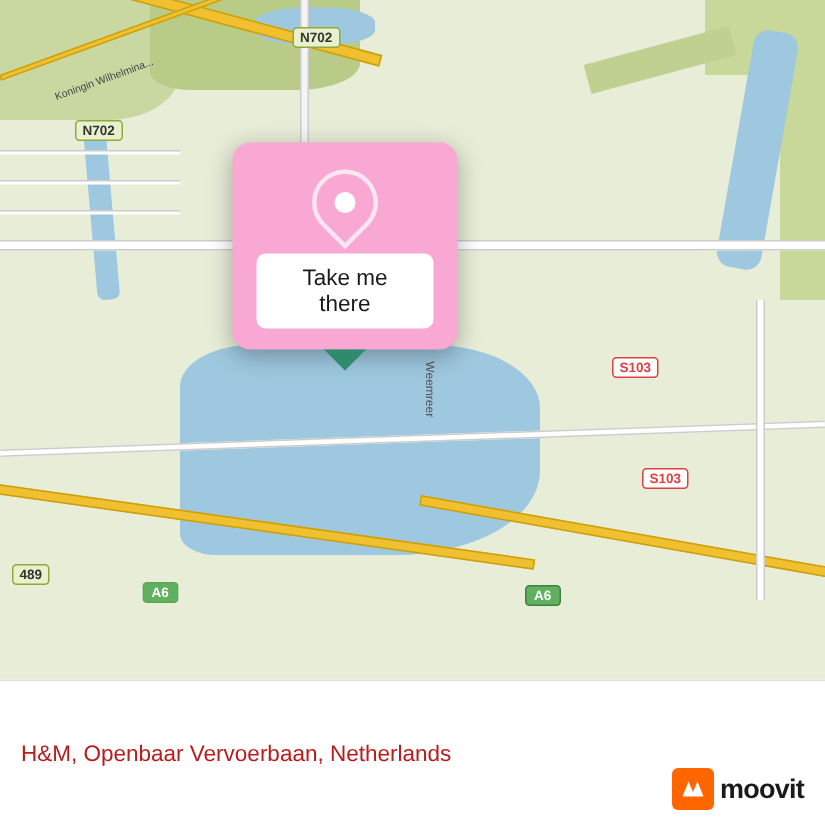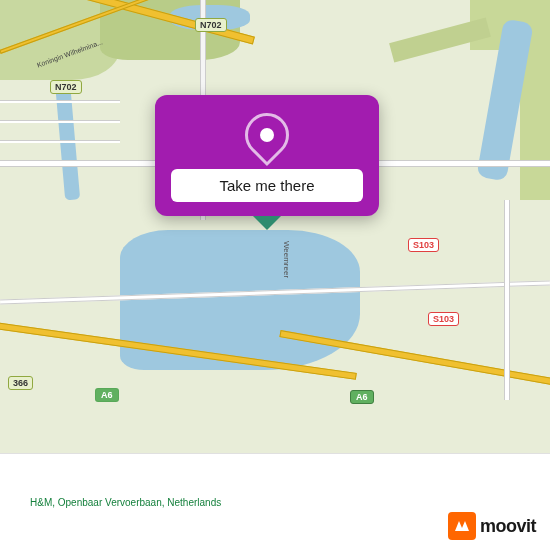--- a/index.html
+++ b/index.html
@@ -30,22 +30,22 @@
       position: absolute;
       inset: 0;
       background: #e8edd8;
     }
 
     
     .popup-card {
       position: absolute;
       top: 95px;
       left: 155px;
-      width: 224px;
-      background: #a21caf;
+      width: 150px;
+      background: #f9a8d4;
       border-radius: 12px;
       padding: 18px 16px 14px;
       display: flex;
       flex-direction: column;
       align-items: center;
       box-shadow: 0 4px 16px rgba(0,0,0,0.3);
       z-index: 100;
     }
 
     .popup-card::after {
@@ -114,23 +114,22 @@
     .info-bar {
       background: #fff;
       border-top: 1px solid #e0e0e0;
       padding: 10px 14px;
       display: flex;
       align-items: center;
       justify-content: space-between;
     }
 
     .info-text {
-      font-size: 10px;
-      color: #15803d;
-      margin-left: 16px;
+      font-size: 15px;
+      color: #b91c1c;
     }
 
     .moovit-logo {
       display: flex;
       align-items: center;
       gap: 4px;
       margin-top: 48px;
     }
 
     .moovit-logo-icon {
@@ -200,21 +199,21 @@
 
     <div style="position:absolute;top:50px;left:0;width:200px;height:4px;background:#f0c030;border:0.5px solid #c8a010;transform:rotate(-20deg);transform-origin:left center;"></div>
 
     <div style="position:absolute;top:50px;left:35px;font-size:7px;color:#444;transform:rotate(-20deg);white-space:nowrap;">Koningin Wilhelmina...</div>
 
     <div style="position:absolute;top:18px;left:195px;background:#e8f0cc;border:1px solid #90a840;border-radius:3px;font-size:9px;font-weight:bold;color:#333;padding:1px 4px;">N702</div>
     <div style="position:absolute;top:80px;left:50px;background:#e8f0cc;border:1px solid #90a840;border-radius:3px;font-size:9px;font-weight:bold;color:#333;padding:1px 4px;">N702</div>
     <div style="position:absolute;top:128px;left:220px;background:#e8f0cc;border:1px solid #90a840;border-radius:3px;font-size:9px;font-weight:bold;color:#333;padding:1px 4px;">N702</div>
     <div style="position:absolute;top:238px;left:408px;background:#fff;border:1.5px solid #e04040;border-radius:3px;font-size:9px;font-weight:bold;color:#e04040;padding:1px 4px;">S103</div>
     <div style="position:absolute;top:312px;left:428px;background:#fff;border:1.5px solid #e04040;border-radius:3px;font-size:9px;font-weight:bold;color:#e04040;padding:1px 4px;">S103</div>
-    <div style="position:absolute;top:376px;left:8px;background:#e8f0cc;border:1px solid #90a840;border-radius:3px;font-size:9px;font-weight:bold;color:#333;padding:1px 4px;">366</div>
+    <div style="position:absolute;top:376px;left:8px;background:#e8f0cc;border:1px solid #90a840;border-radius:3px;font-size:9px;font-weight:bold;color:#333;padding:1px 4px;">489</div>
     <div style="position:absolute;top:388px;left:95px;background:#60b060;border:1px solid #40904040;border-radius:3px;font-size:9px;font-weight:bold;color:#fff;padding:1px 5px;">A6</div>
     <div style="position:absolute;top:390px;left:350px;background:#60b060;border:1px solid #408040;border-radius:3px;font-size:9px;font-weight:bold;color:#fff;padding:1px 5px;">A6</div>
 
     <div style="position:absolute;top:255px;left:268px;font-size:8px;color:#555;transform:rotate(90deg);white-space:nowrap;">Weemreer</div>
 
     <div class="popup-card">
       <div class="popup-icon">
         <div class="popup-icon-inner"></div>
       </div>
       <button class="popup-btn">Take me there</button>

